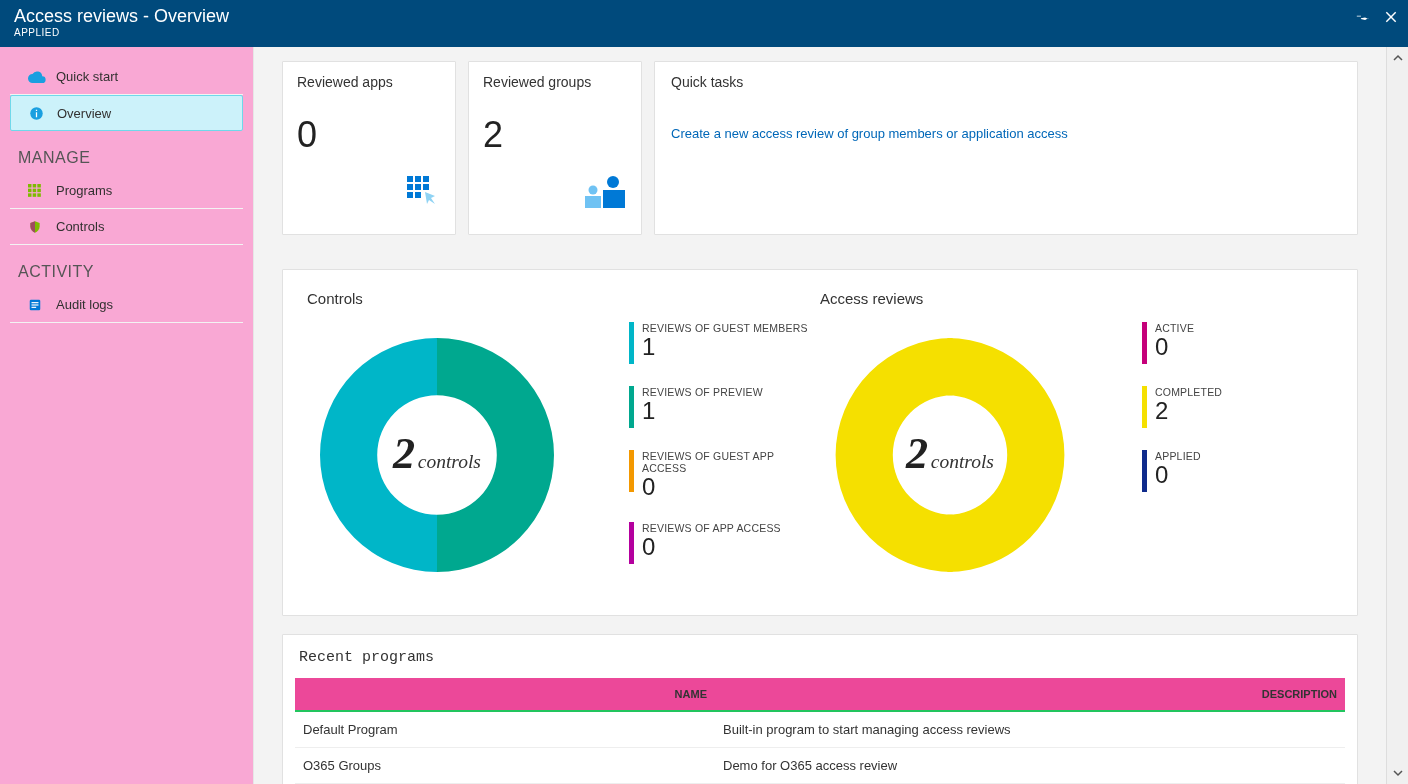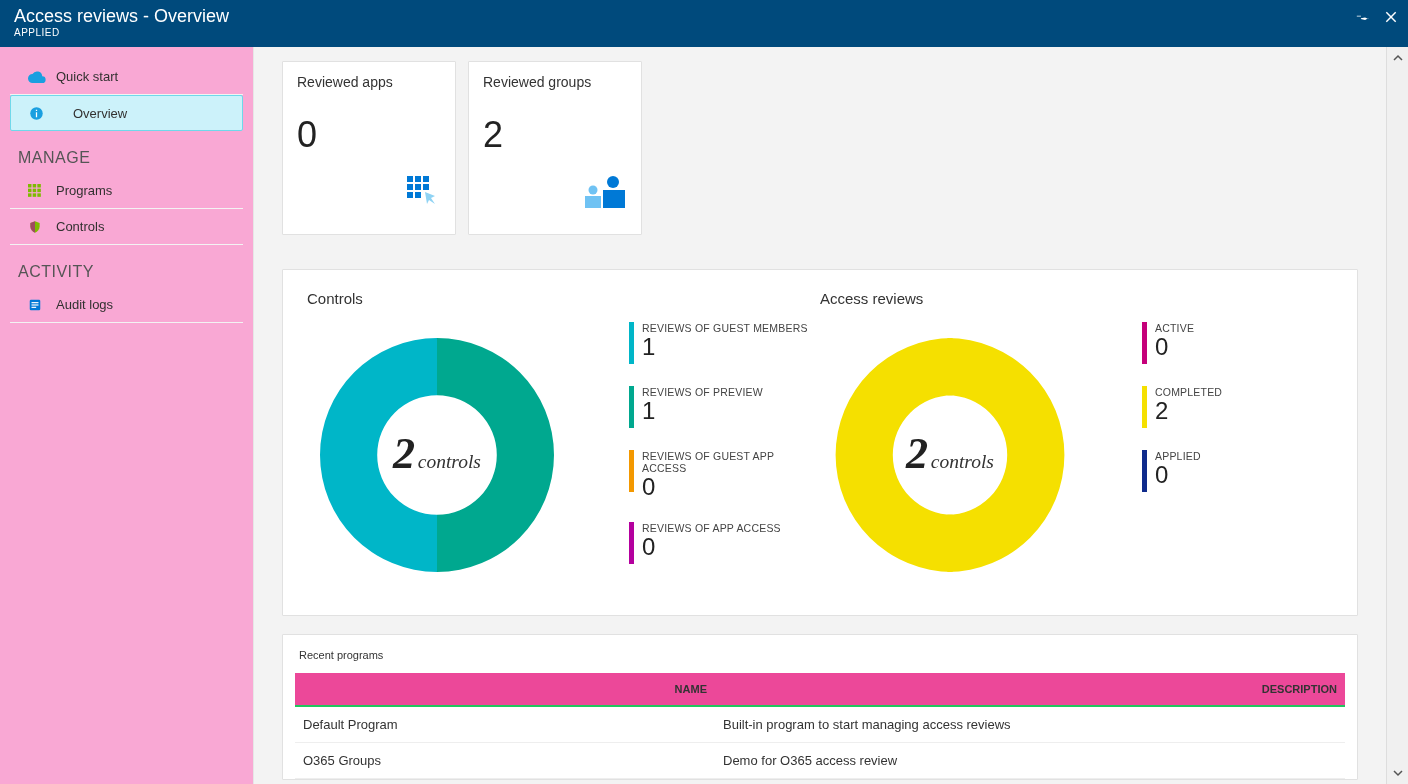--- a/index.html
+++ b/index.html
@@ -6,21 +6,21 @@
   html, body { width: 1408px; height: 784px; font-family: "Segoe UI", Arial, sans-serif; overflow: hidden; background:#fff; }
   .header { background:#004a7c; color:#fff; height:47px; padding:6px 14px 0 14px; position:relative; }
   .header .title { font-size:18px; font-weight:400; }
   .header .subtitle { font-size:10px; letter-spacing:0.5px; margin-top:0px; }
   .header .hdr-icons { position:absolute; right:10px; top:10px; display:flex; gap:14px; }
   .header .hdr-icons span { cursor:pointer; font-size:16px; }
   .body { display:flex; height:calc(784px - 47px); }
   
   .sidebar { width:254px; border-right:1px solid #e6e6e6; padding-top:12px; background:#f9a8d4; }
   .side-item { display:flex; align-items:center; height:36px; padding:0 18px; font-size:13px; color:#323130; cursor:pointer; border-bottom:1px solid #f3f3f3; margin:0 10px; }
-  .side-item.selected { background:#ccf2fa; border:1px solid #6fd8ea; border-radius:2px;gap:16px; }
+  .side-item.selected { background:#ccf2fa; border:1px solid #6fd8ea; border-radius:2px; }
   .side-item .icn { width:22px; display:inline-flex; align-items:center; justify-content:flex-start; margin-right:6px; font-size:14px; }
   .section-label { font-size:16px; color:#555; letter-spacing:0.5px; padding:18px 18px 6px 18px; }
   
   .content-wrap { flex:1; position:relative; }
   .content { position:absolute; inset:0; overflow-y:auto; padding:14px 0 14px 28px; background:#f3f3f3; }
   .scrollbar { position:absolute; right:0; top:0; width:22px; height:100%; background:#f0f0f0; border-left:1px solid #ddd; }
   .scrollbar .arrow { width:22px; height:22px; display:flex; align-items:center; justify-content:center; font-size:11px; color:#555; cursor:pointer; }
   .scrollbar .arrow.up { position:absolute; top:0; }
   .scrollbar .arrow.down { position:absolute; bottom:0; }
   .panel { background:#fff; border:1px solid #e1e1e1; border-radius:1px; }
@@ -39,21 +39,21 @@
   .donut-wrap { width:260px;font-style:italic; }
   .center-label { font-family:"Segoe UI"; }
   .legend { display:flex; flex-direction:column; gap:22px; padding-top:32px;}
   .leg-item { display:flex; align-items:flex-start; gap:8px;margin-left:32px; }
   .leg-bar { width:5px; height:42px; }
   .leg-txt { display:flex; flex-direction:column; }
   .leg-label { font-size:10.5px; letter-spacing:0.2px; color:#444; }
   .leg-val { font-size:24px; color:#222; line-height:1.1; }
   
   .panel-table { margin-top:18px; margin-right:50px; padding:14px 12px 0 12px; }
-  .ptitle { font-size:11px; color:#333; padding:0 4px 12px 4px; }
+  .ptitle { font-size:15px; color:#333; padding:0 4px 12px 4px;font-family:Liberation Mono, monospace; }
   table { width:100%; border-collapse:collapse; font-size:13px; }
   th { text-align:right; font-size:11px; font-weight:600; color:#333; padding:10px 8px; background:#ec4899; border-bottom:2px solid #22c55e;}
   td { padding:10px 8px; border-bottom:1px solid #eee; color:#333;}
 </style>
 </head>
 <body>
 
 <div class="header">
   <div class="title">Access reviews - Overview</div>
   <div class="subtitle">APPLIED</div>
@@ -159,20 +159,24 @@
           <div class="ctitle">Reviewed groups</div>
           <div class="cnum">2</div>
           <div class="ic">
             <svg width="44" height="36" viewBox="0 0 44 36">
               <circle cx="30" cy="8" r="6" fill="#0079d6"></circle>
               <rect x="20" y="16" width="22" height="18" fill="#0079d6"></rect>
               <circle cx="10" cy="16" r="4.5" fill="#6fc2f3"></circle>
               <rect x="2" y="22" width="16" height="12" fill="#6fc2f3"></rect>
             </svg>
           </div>
+        </div>
+        <div class="panel card-wide">
+          <div class="ctitle">Quick tasks</div>
+          <span class="link">Create a new access review of group members or application access</span>
         </div>
       </div>
 
       <div class="panel panel-charts">
 
         <div class="chart-block">
           <div>
             <div class="ch-title">Controls</div>
             <div class="donut-wrap">
               <svg width="260" height="260" viewBox="0 0 200 200">

